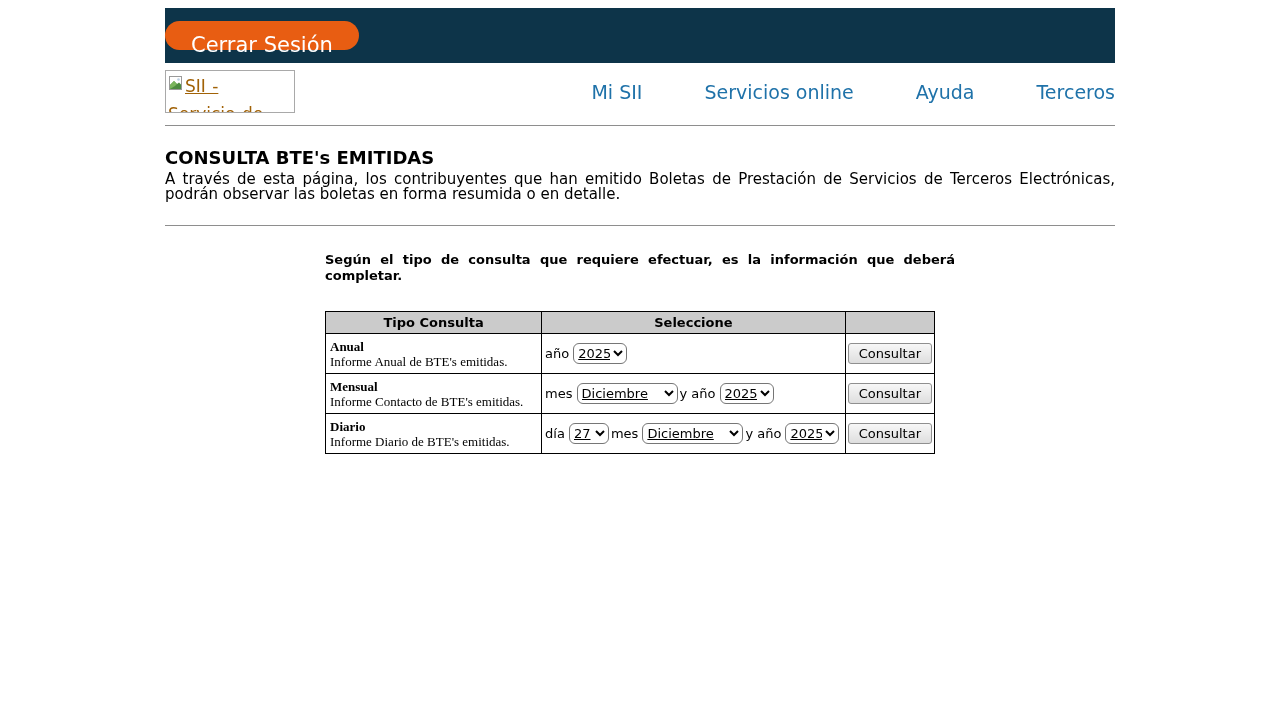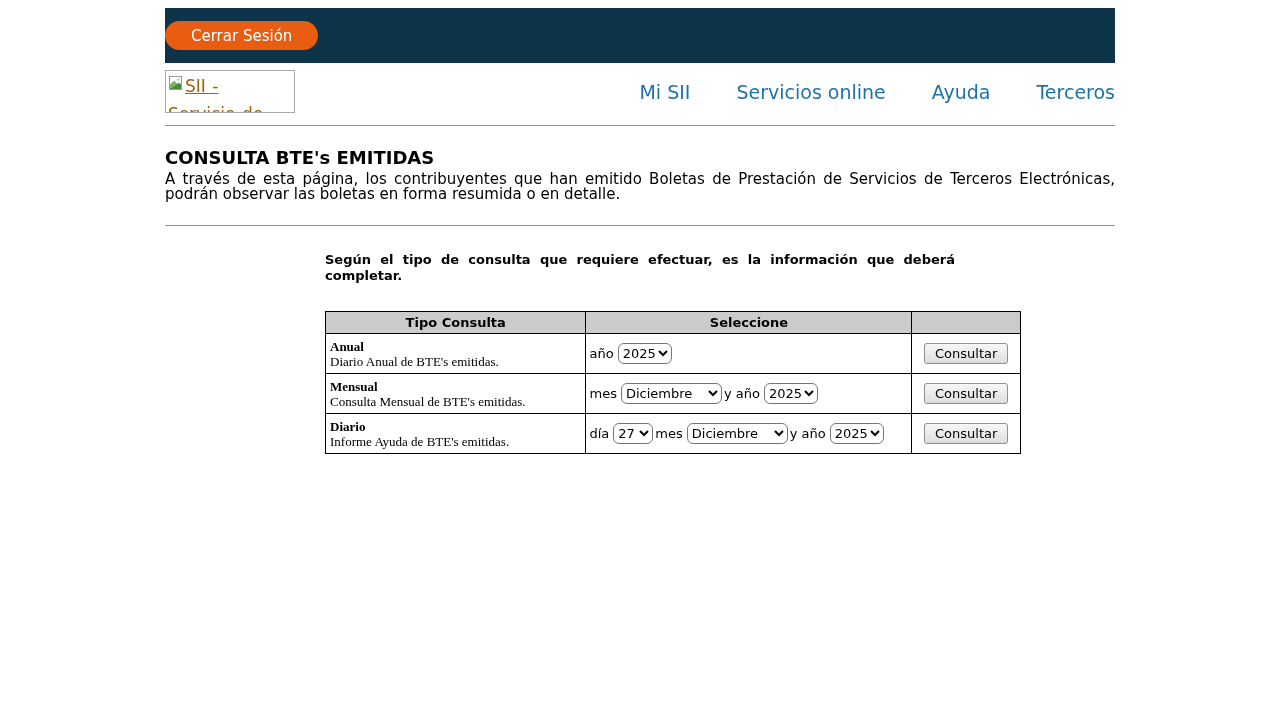--- a/index.html
+++ b/index.html
@@ -26,23 +26,23 @@
     font-size: 15px;
     margin: 12px 0 0 21px;
     white-space: nowrap;
   }
   .logout-btn {
     background: #e85d12;
     color: #ffffff;
     border: none;
     border-radius: 15px;
     font-family: inherit;
-    font-size: 15px;
+    font-size: 21px;
     height: 29px;
-    padding: 4px 26px;
+    padding: 12px 26px;
     margin: 13px 15px 0 0;
     cursor: pointer;
   }
 
   
   .header {
     display: flex;
     justify-content: space-between;
     align-items: center;
     margin-top: 7px;
@@ -56,21 +56,21 @@
     overflow: hidden;
   }
   .logo-alt {
     color: #a16207;
     font-size: 17px;
     line-height: 28px;
     text-decoration: underline;
     word-spacing: 1px;
   }
   .broken-img-icon { vertical-align: baseline; margin-right: 1px; }
-  .nav { display: flex; gap: 46px; }
+  .nav { display: flex; gap: 62px; }
   .nav a {
     color: #1f72a9;
     font-size: 19px;
     text-decoration: none;
     white-space: nowrap;
   }
 
   hr.divider {
     border: none;
     border-top: 1px solid #8e8e8e;
@@ -94,21 +94,21 @@
   .intro-text {
     font-weight: bold;
     font-size: 13px;
     line-height: 15.5px;
     text-align: justify;
     margin: 0 0 16px 0;
   }
 
   table.consult-table {
     border-collapse: collapse;
-    width: 696px;
+    width: 610px;
     font-size: 13px;
     margin-top: 28px;
   }
   .consult-table th, .consult-table td { border: 1px solid #000; }
   .consult-table th {
     background: #cbcbcb;
     font-size: 13px;
     font-weight: bold;
     padding: 3px 2px;
     text-align: center;
@@ -122,25 +122,26 @@
   .cell-sel  { padding: 2px 3px; white-space: nowrap; }
   .ctl-label { margin: 0 4px 0 2px; }
   .ctl-label:first-child { margin-left: 0; }
   select {
     font-family: inherit;
     font-size: 13px;
     height: 21px;
     background: #ffffff;
     border: 1px solid #767676;
     border-radius: 6px;
+    text-decoration: underline;
   }
   .sel-year  { width: 54px; }
   .sel-month { width: 101px; }
   .sel-day   { width: 40px; }
-  .cell-btn { text-align: center; padding: 8px; }
+  .cell-btn { text-align: center; padding: 2px; }
   .btn-consultar {
     font-family: inherit;
     font-size: 13px;
     color: #000;
     background: linear-gradient(#f7f7f7, #dedede);
     border: 1px solid #8f8f8f;
     border-radius: 3px;
     padding: 2px 10px;
     cursor: pointer;
   }
@@ -187,47 +188,47 @@
       <tbody>
           <tr>
         <th class="col-tipo">Tipo Consulta</th>
         <th class="col-sel">Seleccione</th>
         <th class="col-btn"></th>
       </tr>
 
       <tr>
         <td class="cell-tipo">
           <span class="tipo-name">Anual</span><br>
-          <span>Diario Anual de BTE's emitidas.</span>
+          <span>Informe Anual de BTE's emitidas.</span>
         </td>
         <td class="cell-sel">
           <span class="ctl-label">año</span><select class="sel-year"><option>2025</option></select>
         </td>
         <td class="cell-btn">
           <button class="btn-consultar">Consultar</button>
         </td>
       </tr>
 
       <tr>
         <td class="cell-tipo">
           <span class="tipo-name">Mensual</span><br>
-          <span>Consulta Mensual de BTE's emitidas.</span>
+          <span>Informe Contacto de BTE's emitidas.</span>
         </td>
         <td class="cell-sel">
           <span class="ctl-label">mes</span><select class="sel-month"><option>Diciembre</option></select><span class="ctl-label">y año</span><select class="sel-year"><option>2025</option></select>
         </td>
         <td class="cell-btn">
           <button class="btn-consultar">Consultar</button>
         </td>
       </tr>
 
       <tr>
         <td class="cell-tipo">
           <span class="tipo-name">Diario</span><br>
-          <span>Informe Ayuda de BTE's emitidas.</span>
+          <span>Informe Diario de BTE's emitidas.</span>
         </td>
         <td class="cell-sel">
           <span class="ctl-label">día</span><select class="sel-day"><option>27</option></select><span class="ctl-label">mes</span><select class="sel-month"><option>Diciembre</option></select><span class="ctl-label">y año</span><select class="sel-year"><option>2025</option></select>
         </td>
         <td class="cell-btn">
           <button class="btn-consultar">Consultar</button>
         </td>
       </tr>
     </tbody>
       </table>

